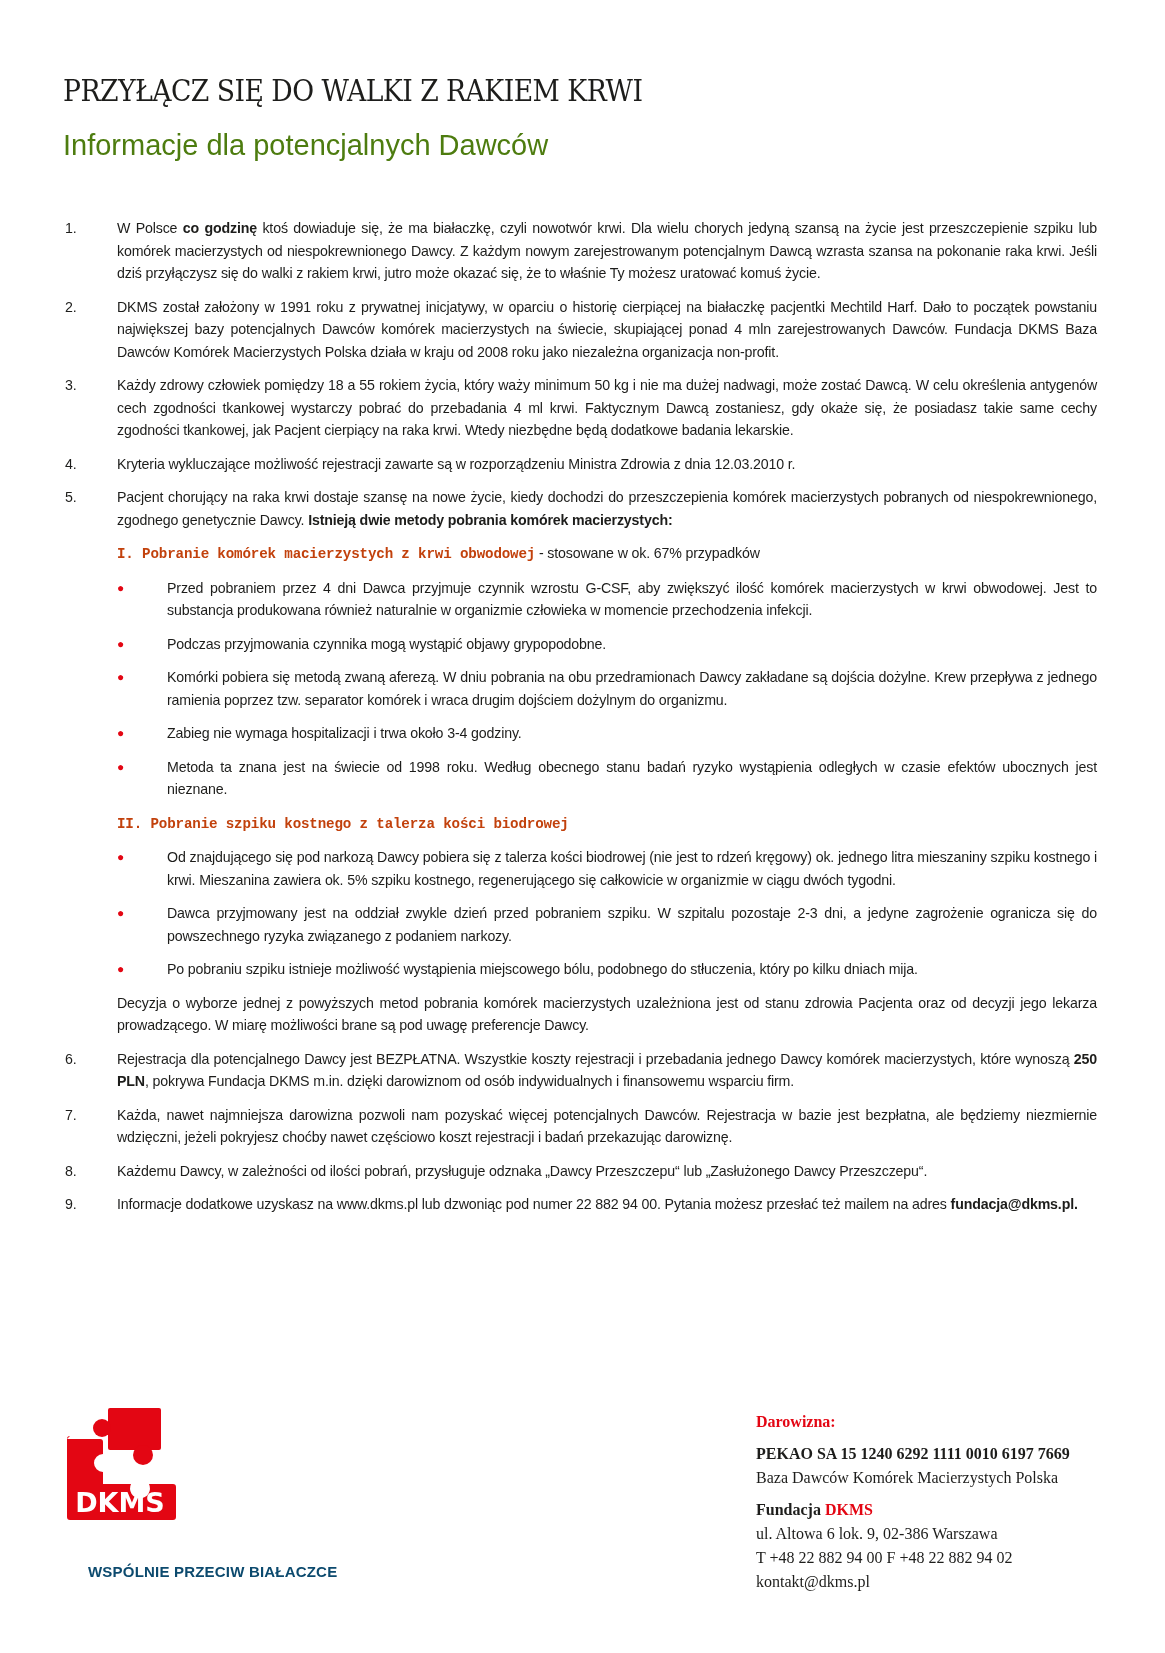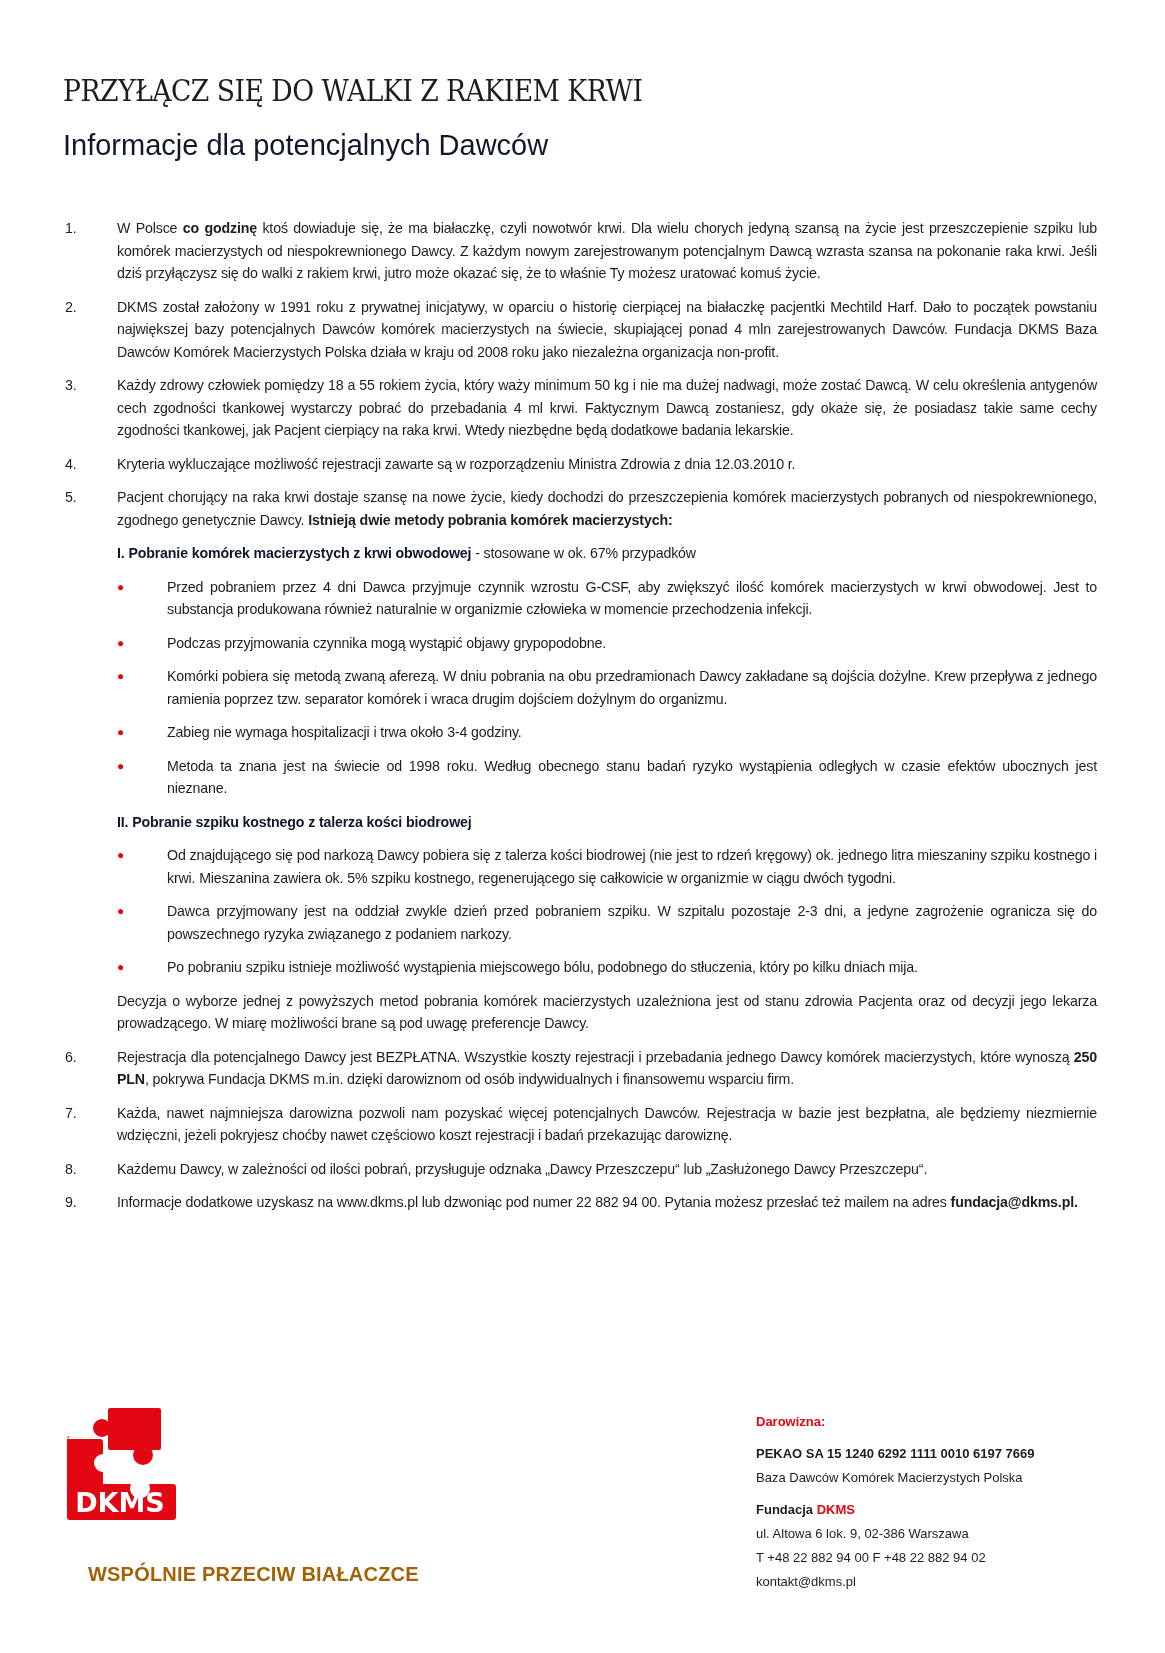--- a/index.html
+++ b/index.html
@@ -1,37 +1,37 @@
 <!DOCTYPE html>
 <html><head>
 <meta charset="utf-8">
 <style>
   html, body { margin: 0; padding: 0; background: #ffffff; }
   body { width: 1165px; height: 1653px; position: relative; overflow: hidden; color: #1d1d1b; }
   .page { position: absolute; left: 0; top: 0; width: 1165px; height: 1261px; }
 
   .title { position: absolute; left: 63px; top: 74px; font-family: "DejaVu Serif", serif; font-size: 29px; letter-spacing: -0.6px; color: #1d1d1b; white-space: nowrap; transform: scaleX(0.92); transform-origin: left center; }
-  .subtitle { position: absolute; left: 63px; top: 129px; font-family: "Liberation Sans", sans-serif; font-size: 29px; color: #0f172a; white-space: nowrap; }
+  .subtitle { position: absolute; left: 63px; top: 129px; font-family: "Liberation Sans", sans-serif; font-size: 29px; color: #4d7c0f; white-space: nowrap; }
 
   .content { position: absolute; left: 63px; top: 217px; width: 1034px; font-family: "Liberation Sans", sans-serif; font-size: 14.2px; line-height: 22.5px; color: #1d1d1b; letter-spacing: -0.15px; }
   .item { display: flex; margin-bottom: 11px; }
   .num { width: 52px; flex: 0 0 52px; padding-left: 2px; }
   .body { flex: 1; text-align: justify; }
   .body p { margin: 0; }
   b { font-weight: bold; margin-top: 30px; }
-  .red { color: #0f172a; font-weight: bold; }
+  .red { color: #c2410c; font-weight: bold; font-family: Liberation Mono, monospace; }
 
   .section-head { margin: 11px 0 11px 0; }
   .bullet { display: flex; margin-bottom: 11px; }
   .bullet .dot { width: 50px; flex: 0 0 50px; color: #e30613; font-size: 12px; line-height: 22.5px; }
   .bullet .btxt { flex: 1; text-align: justify; }
   .note { margin: 0 0 11px 0; text-align: justify; }
-  .tagline { position: absolute; left: 88px; top: 1563px; font-family: "Liberation Sans", sans-serif; font-weight: bold; font-size: 20px; color: #a16207; white-space: nowrap; letter-spacing: 0.2px; }
+  .tagline { position: absolute; left: 88px; top: 1563px; font-family: "Liberation Sans", sans-serif; font-weight: bold; font-size: 15px; color: #0c4a6e; white-space: nowrap; letter-spacing: 0.2px; }
 
-  .contact { position: absolute; left: 756px; top: 1410px; font-family: Liberation Sans, sans-serif; font-size: 13px; line-height: 24px; color: #1d1d1b; white-space: nowrap; }
+  .contact { position: absolute; left: 756px; top: 1410px; font-family: Liberation Serif, serif; font-size: 16px; line-height: 24px; color: #1d1d1b; white-space: nowrap; }
   .contact .lbl { color: #e30613; font-weight: bold; }
   .contact .bank { font-weight: bold; }
   .contact .fund { font-weight: bold; }
   .contact .fund .acc { color: #e30613; }
   .contact .line { height: 24px; }
   .contact .gap { margin-top: 8px; }
 </style>
 </head>
 <body>
 

